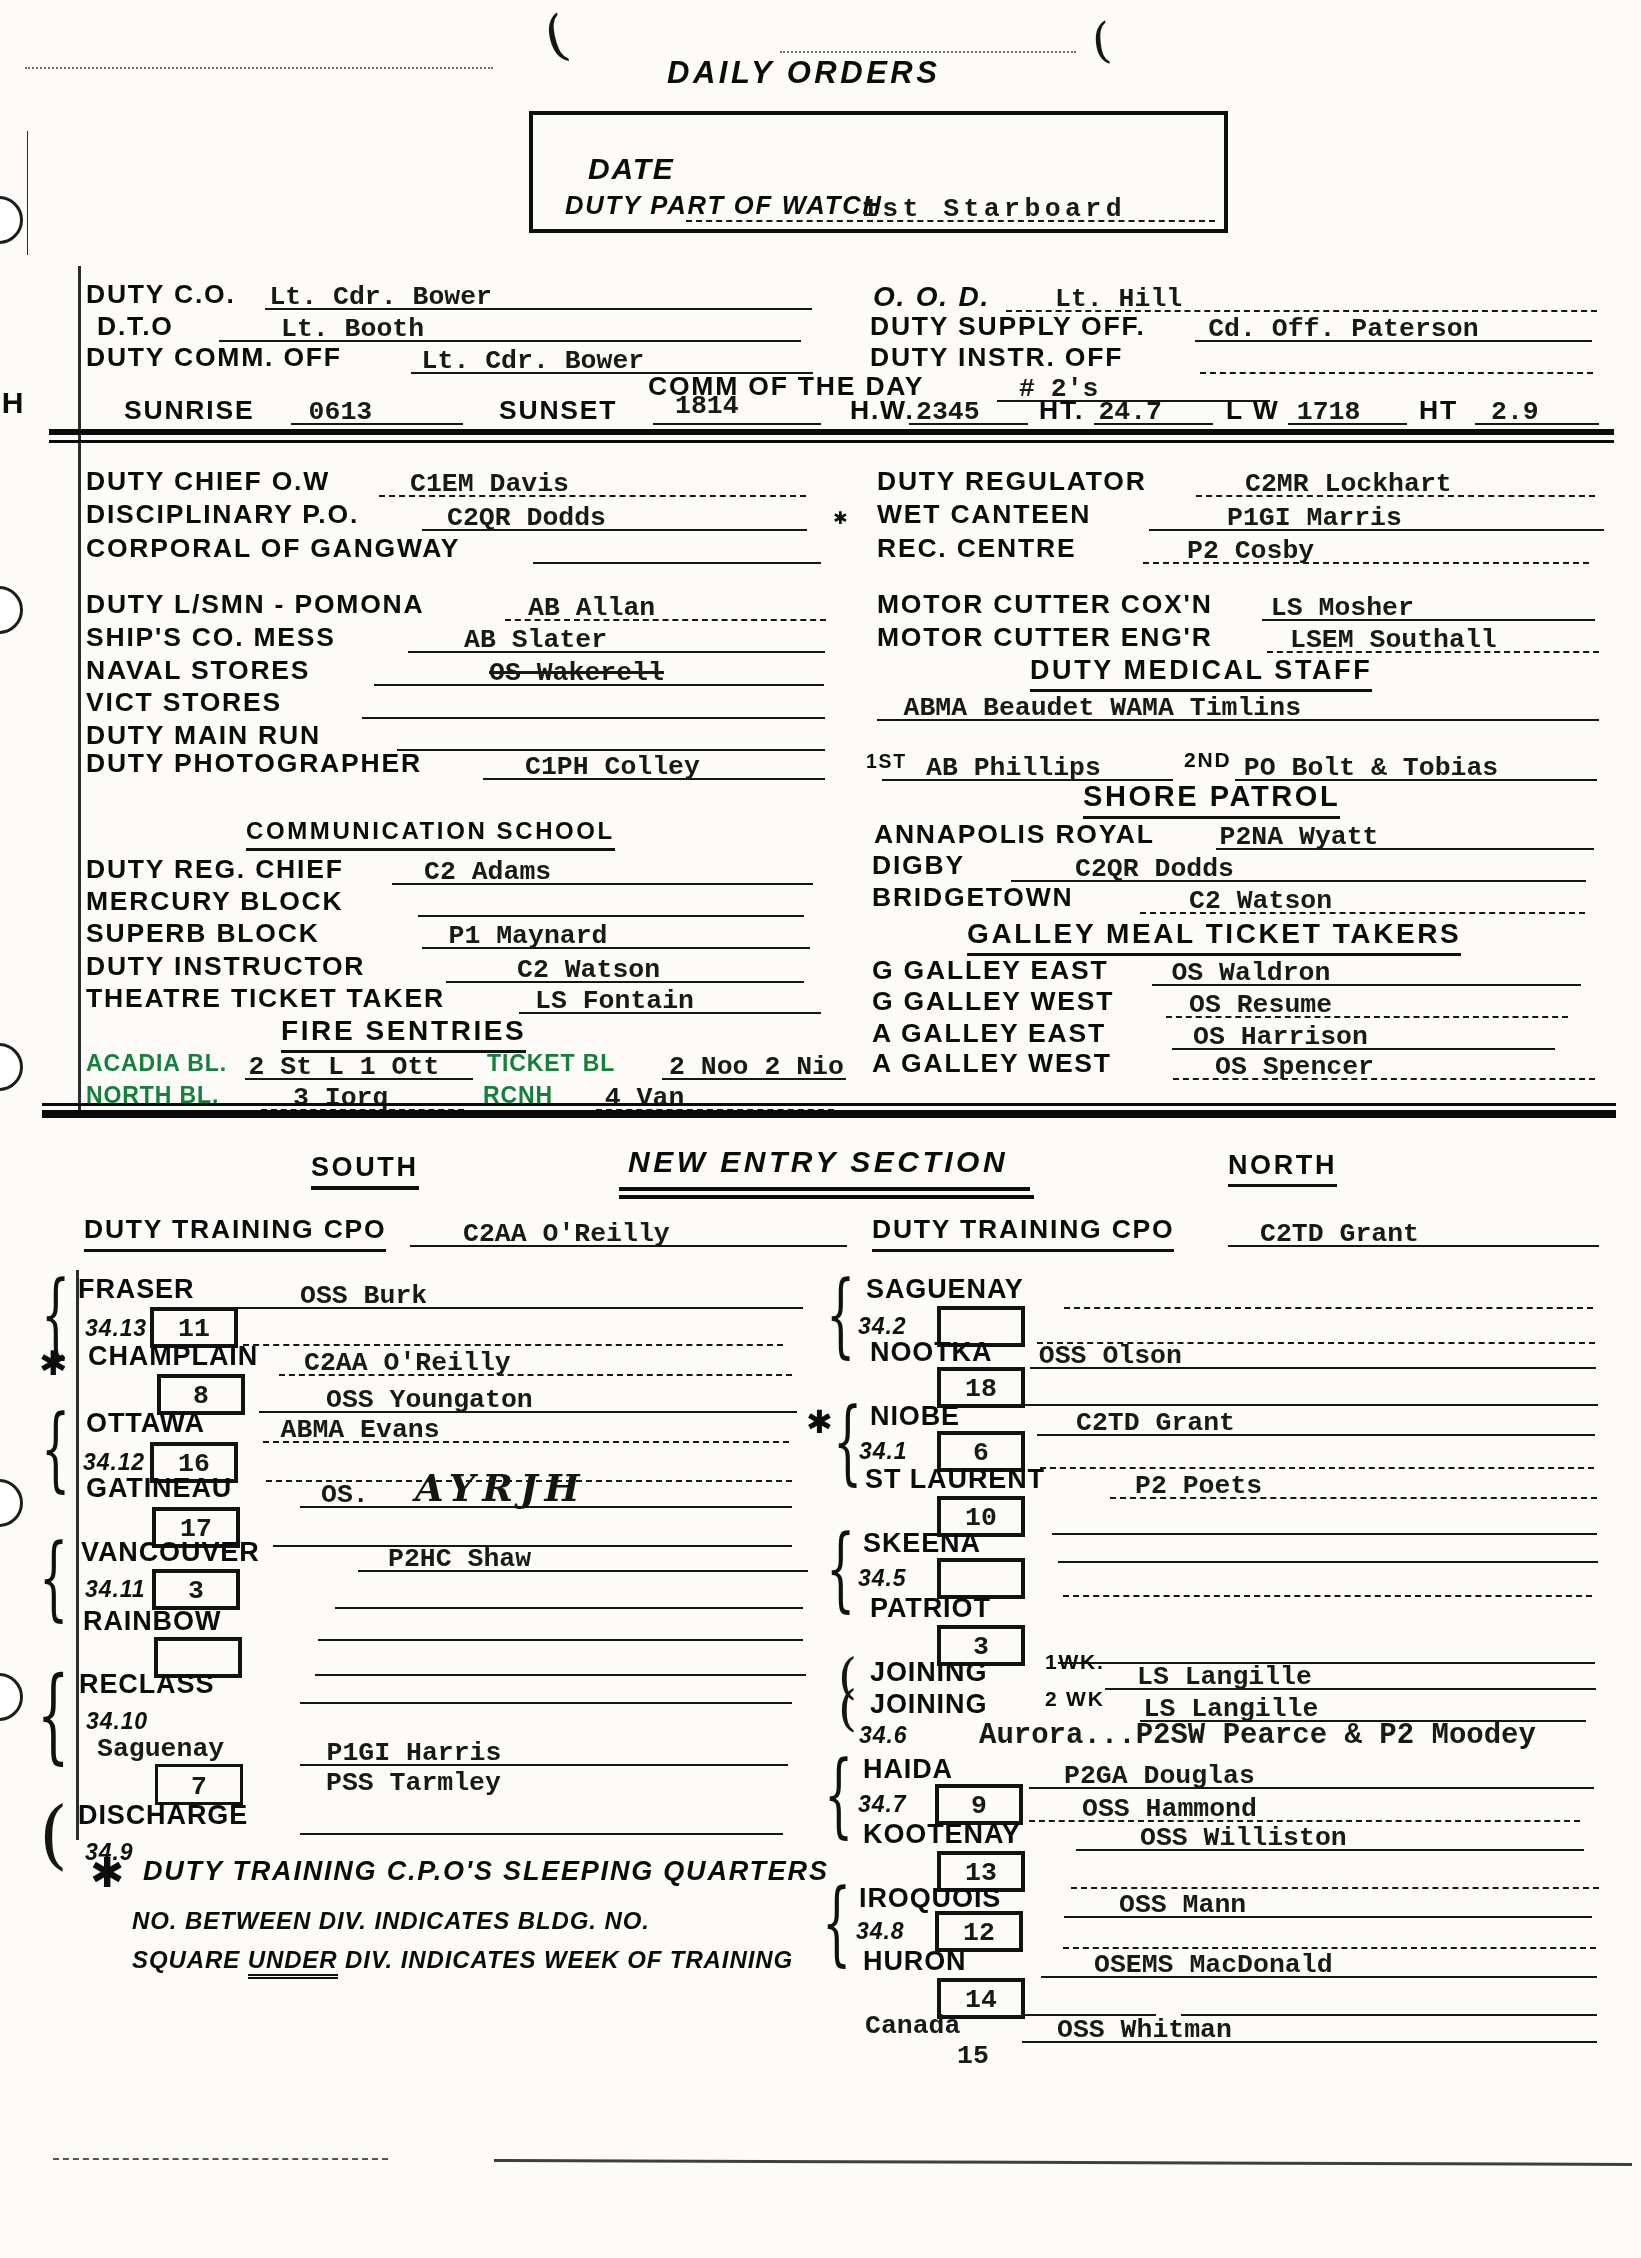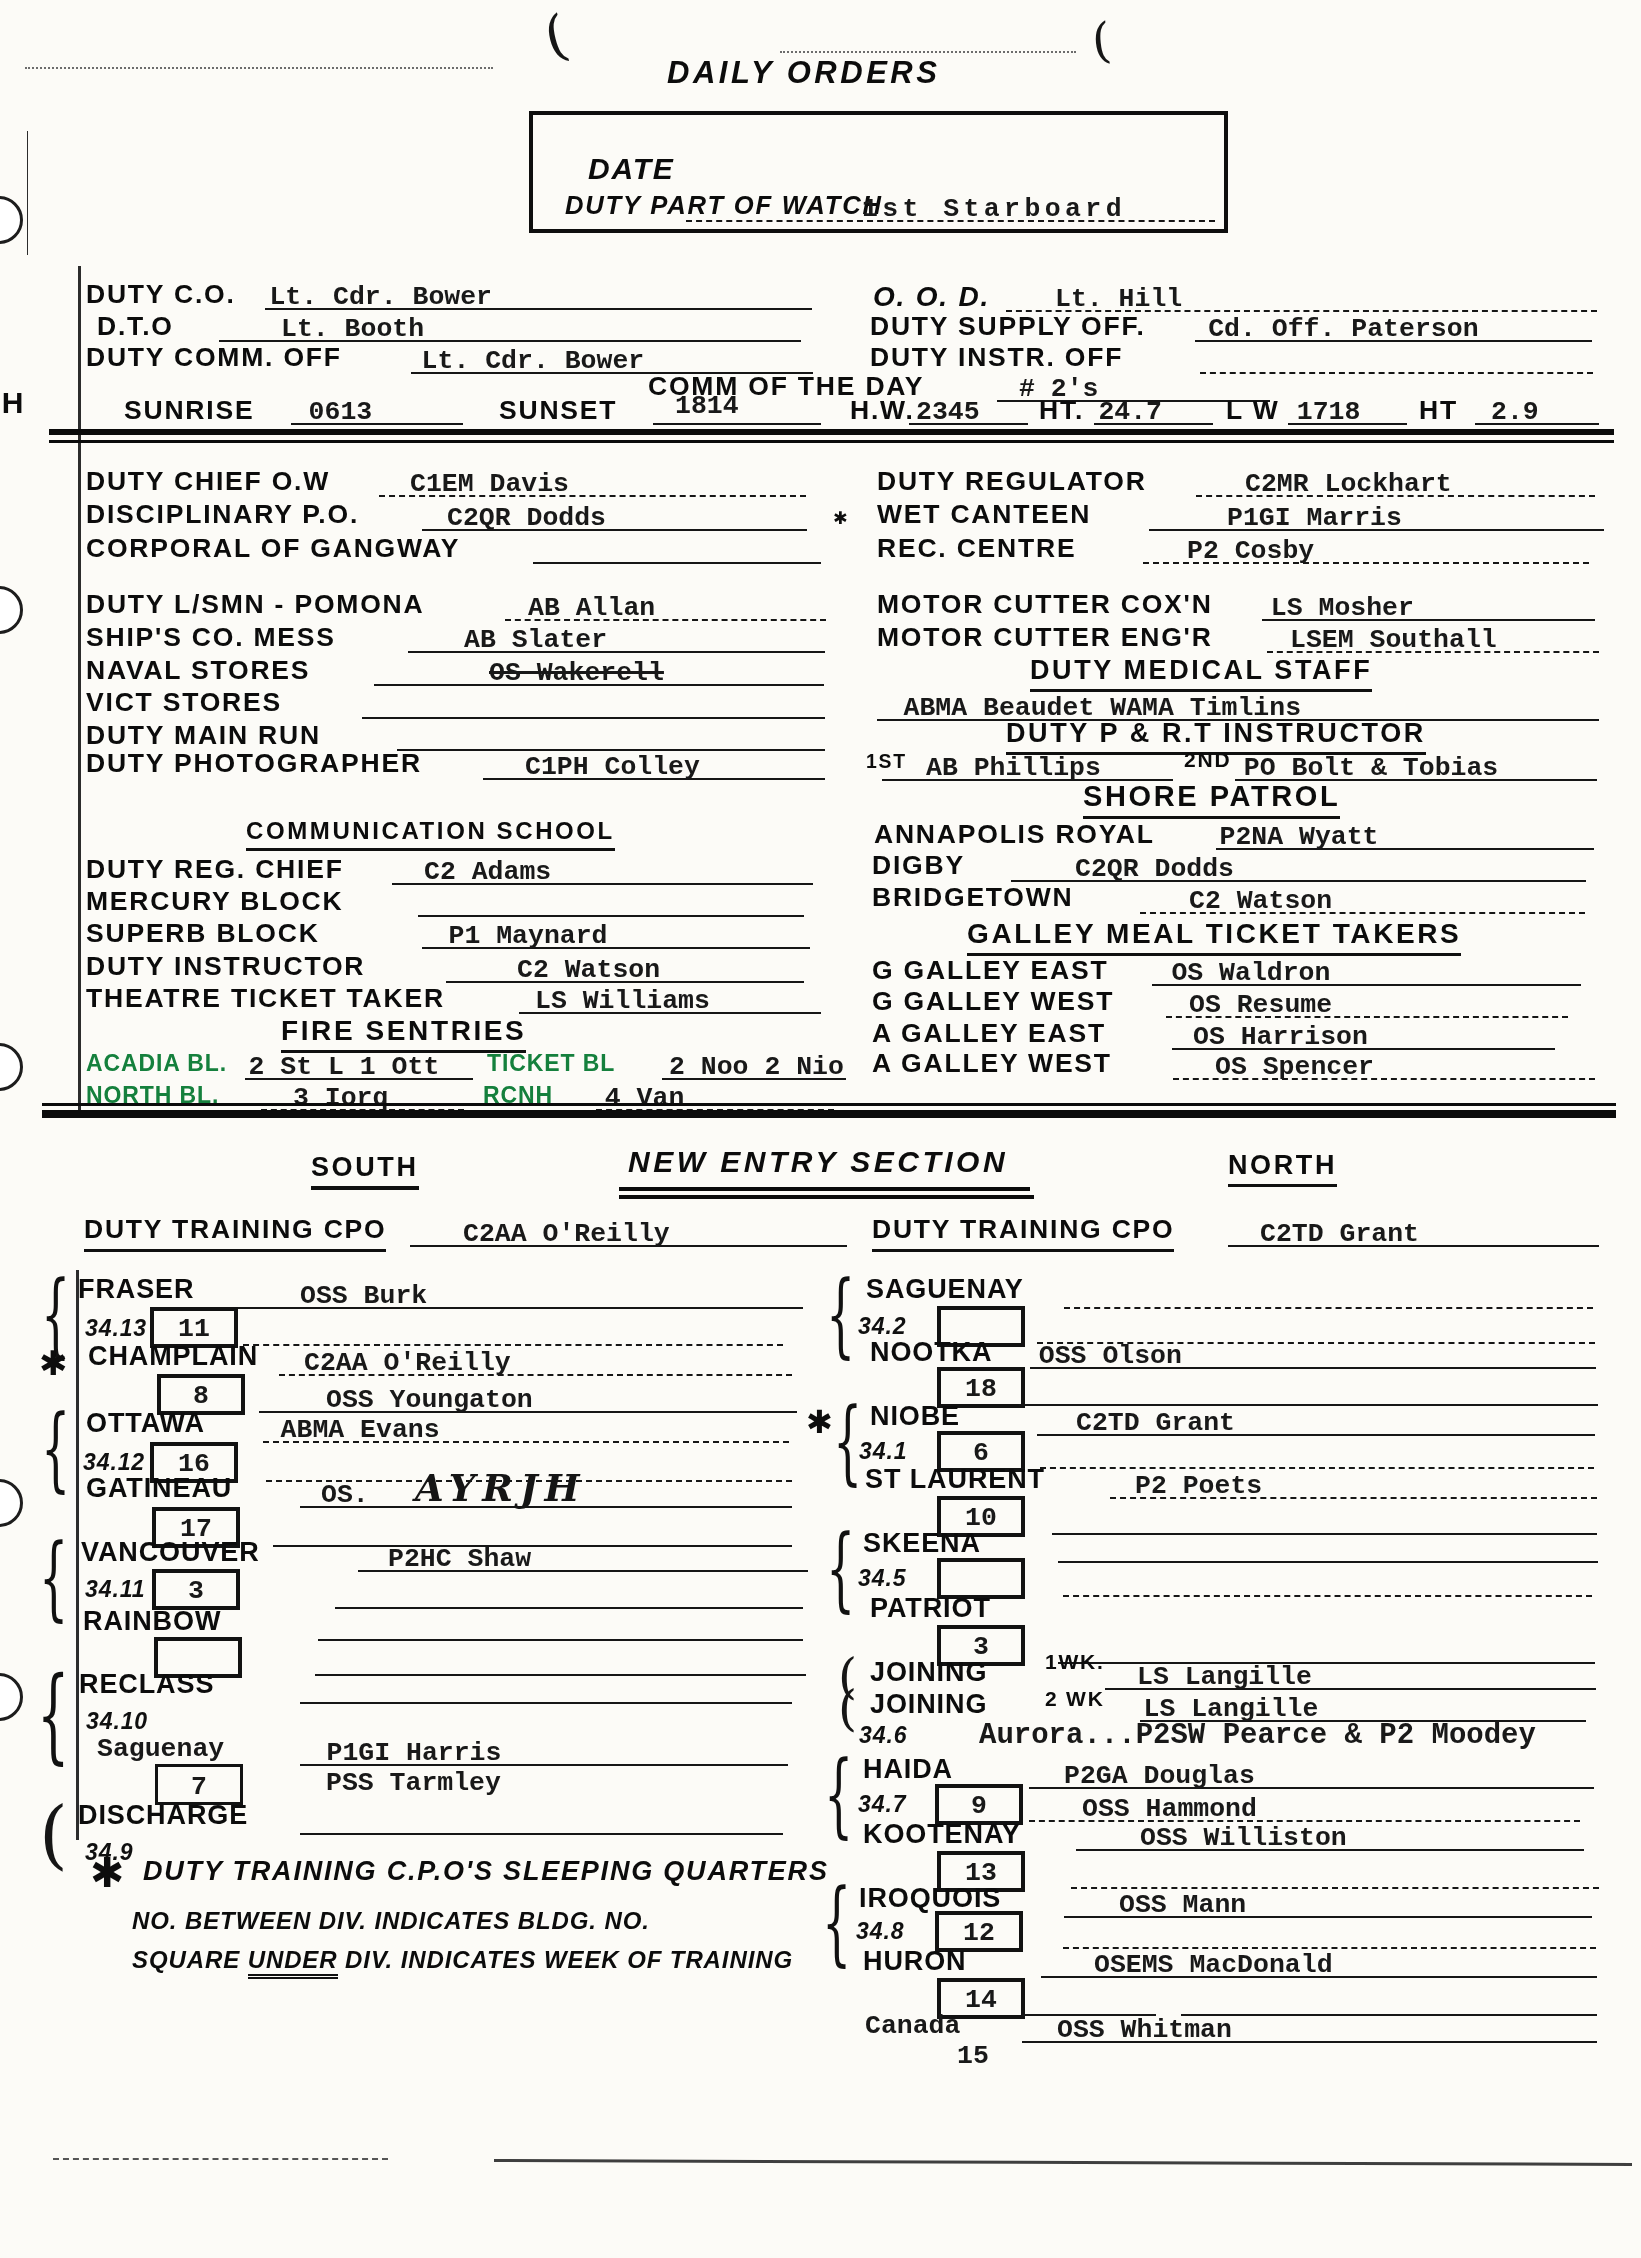--- a/index.html
+++ b/index.html
@@ -176,21 +176,20 @@
     <span class="typ" style="left:8.8px">LS Mosher</span>
   </div>
   <div class="lbl" style="left:877px;top:622px">MOTOR CUTTER ENG'R</div>
   <div class="f fd" style="left:1267px;top:618px;width:332px">
     <span class="typ" style="left:23px">LSEM Southall</span>
   </div>
   <div class="hd" style="left:1030px;top:655px">DUTY MEDICAL STAFF</div>
   <div class="f" style="left:877px;top:686px;width:722px">
     <span class="typ" style="left:26.5px">ABMA Beaudet   WAMA Timlins</span>
   </div>
-  <div class="hd" style="left:1006px;top:718px">DUTY P &amp; R.T INSTRUCTOR</div>
   <div class="lbl" style="left:866px;top:750px;font-size:19.4px">1ST</div>
   <div class="f" style="left:882px;top:746px;width:291px">
     <span class="typ" style="left:44px">AB Phillips</span>
   </div>
   <div class="lbl" style="left:1184px;top:748px;font-size:21px">2ND</div>
   <div class="f" style="left:1235px;top:746px;width:362px">
     <span class="typ" style="left:8.8px">PO Bolt &amp; Tobias</span>
   </div>
   <div class="hd" style="left:1083px;top:780px;font-size:29px">SHORE PATROL</div>
 
@@ -204,21 +203,21 @@
   <div class="lbl" style="left:86px;top:918px">SUPERB BLOCK</div>
   <div class="f" style="left:422px;top:914px;width:388px">
     <span class="typ" style="left:26.5px">P1 Maynard</span>
   </div>
   <div class="lbl" style="left:86px;top:951px">DUTY INSTRUCTOR</div>
   <div class="f" style="left:446px;top:948px;width:358px">
     <span class="typ" style="left:71px">C2 Watson</span>
   </div>
   <div class="lbl" style="left:86px;top:983px">THEATRE TICKET TAKER</div>
   <div class="f" style="left:519px;top:979px;width:302px">
-    <span class="typ" style="left:16px">LS Williams</span>
+    <span class="typ" style="left:16px">LS Fontain</span>
   </div>
 
   <div class="hd" style="left:281px;top:1015px;font-size:28px">FIRE SENTRIES</div>
   <div class="lbl2" style="left:86px;top:1050px">ACADIA BL.</div>
   <div class="f" style="left:245px;top:1045px;width:228px">
     <span class="typ" style="left:3.5px">2 St L 1 Ott</span>
   </div>
   <div class="lbl2" style="left:487px;top:1050px">TICKET BL</div>
   <div class="f" style="left:662px;top:1045px;width:184px">
     <span class="typ" style="left:7px">2 Noo 2 Nio</span>

